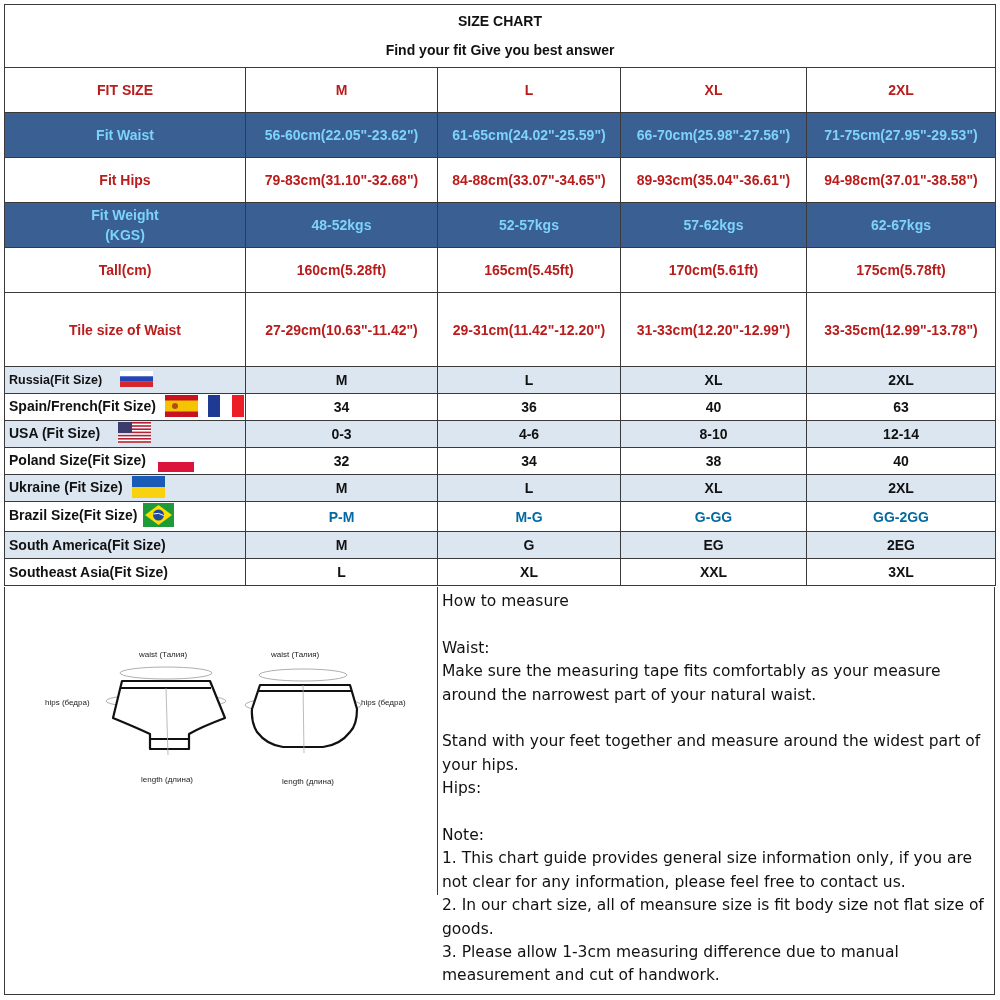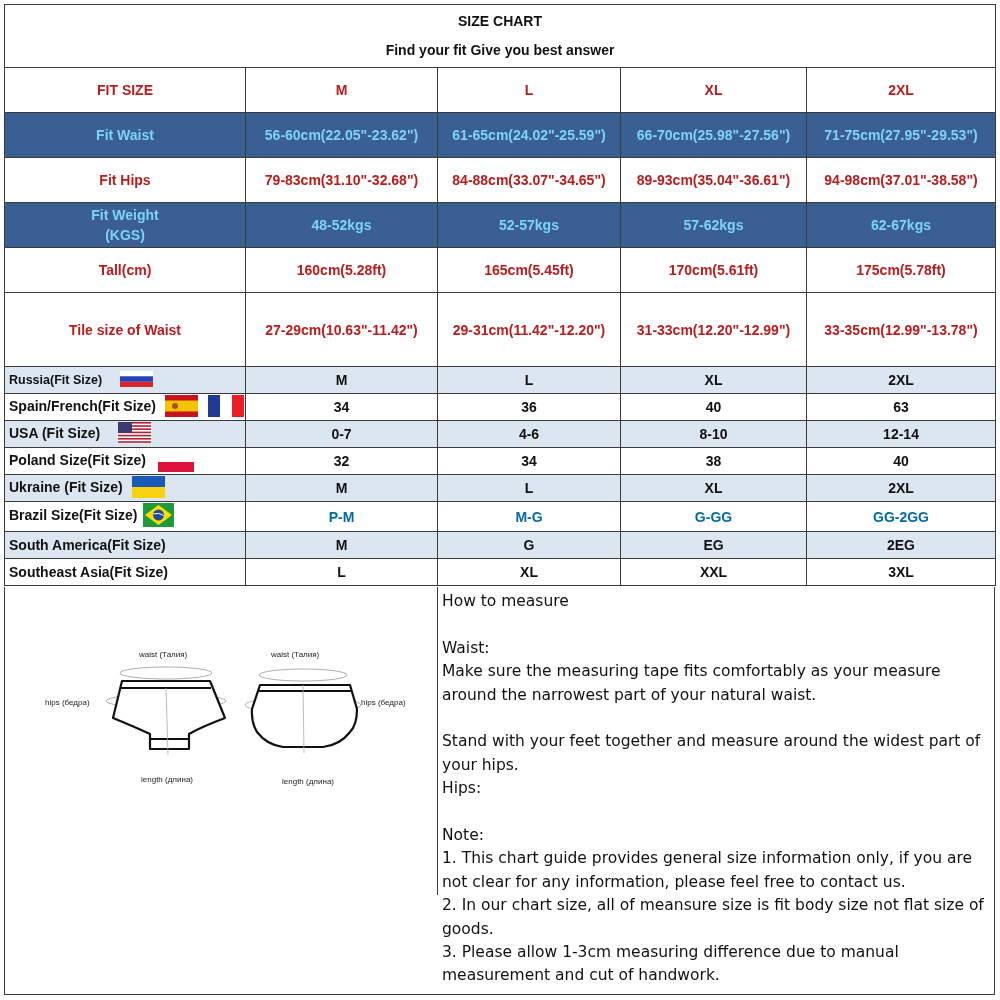--- a/index.html
+++ b/index.html
@@ -145,21 +145,21 @@
               <rect y="3.2" width="33" height="1.6" fill="#b22234"></rect>
           <rect y="6.4" width="33" height="1.6" fill="#b22234"></rect>
               <rect y="9.6" width="33" height="1.6" fill="#b22234"></rect>
           <rect y="12.8" width="33" height="1.6" fill="#b22234"></rect>
               <rect y="16" width="33" height="1.6" fill="#b22234"></rect>
           <rect y="19.2" width="33" height="1.6" fill="#b22234"></rect>
           <rect width="14" height="11" fill="#3c3b6e"></rect>
         </svg>
       </span>
     </td>
-    <td>0-7</td>
+    <td>0-3</td>
     <td>4-6</td>
     <td>8-10</td>
     <td>12-14</td>
   </tr>
 
   <tr class="ctry">
     <td class="label">
       <span>Poland Size(Fit Size)</span>
       <span class="flag" style="margin-left:8px; top:3px;">
         <svg width="36" height="18" viewBox="0 0 36 18">

